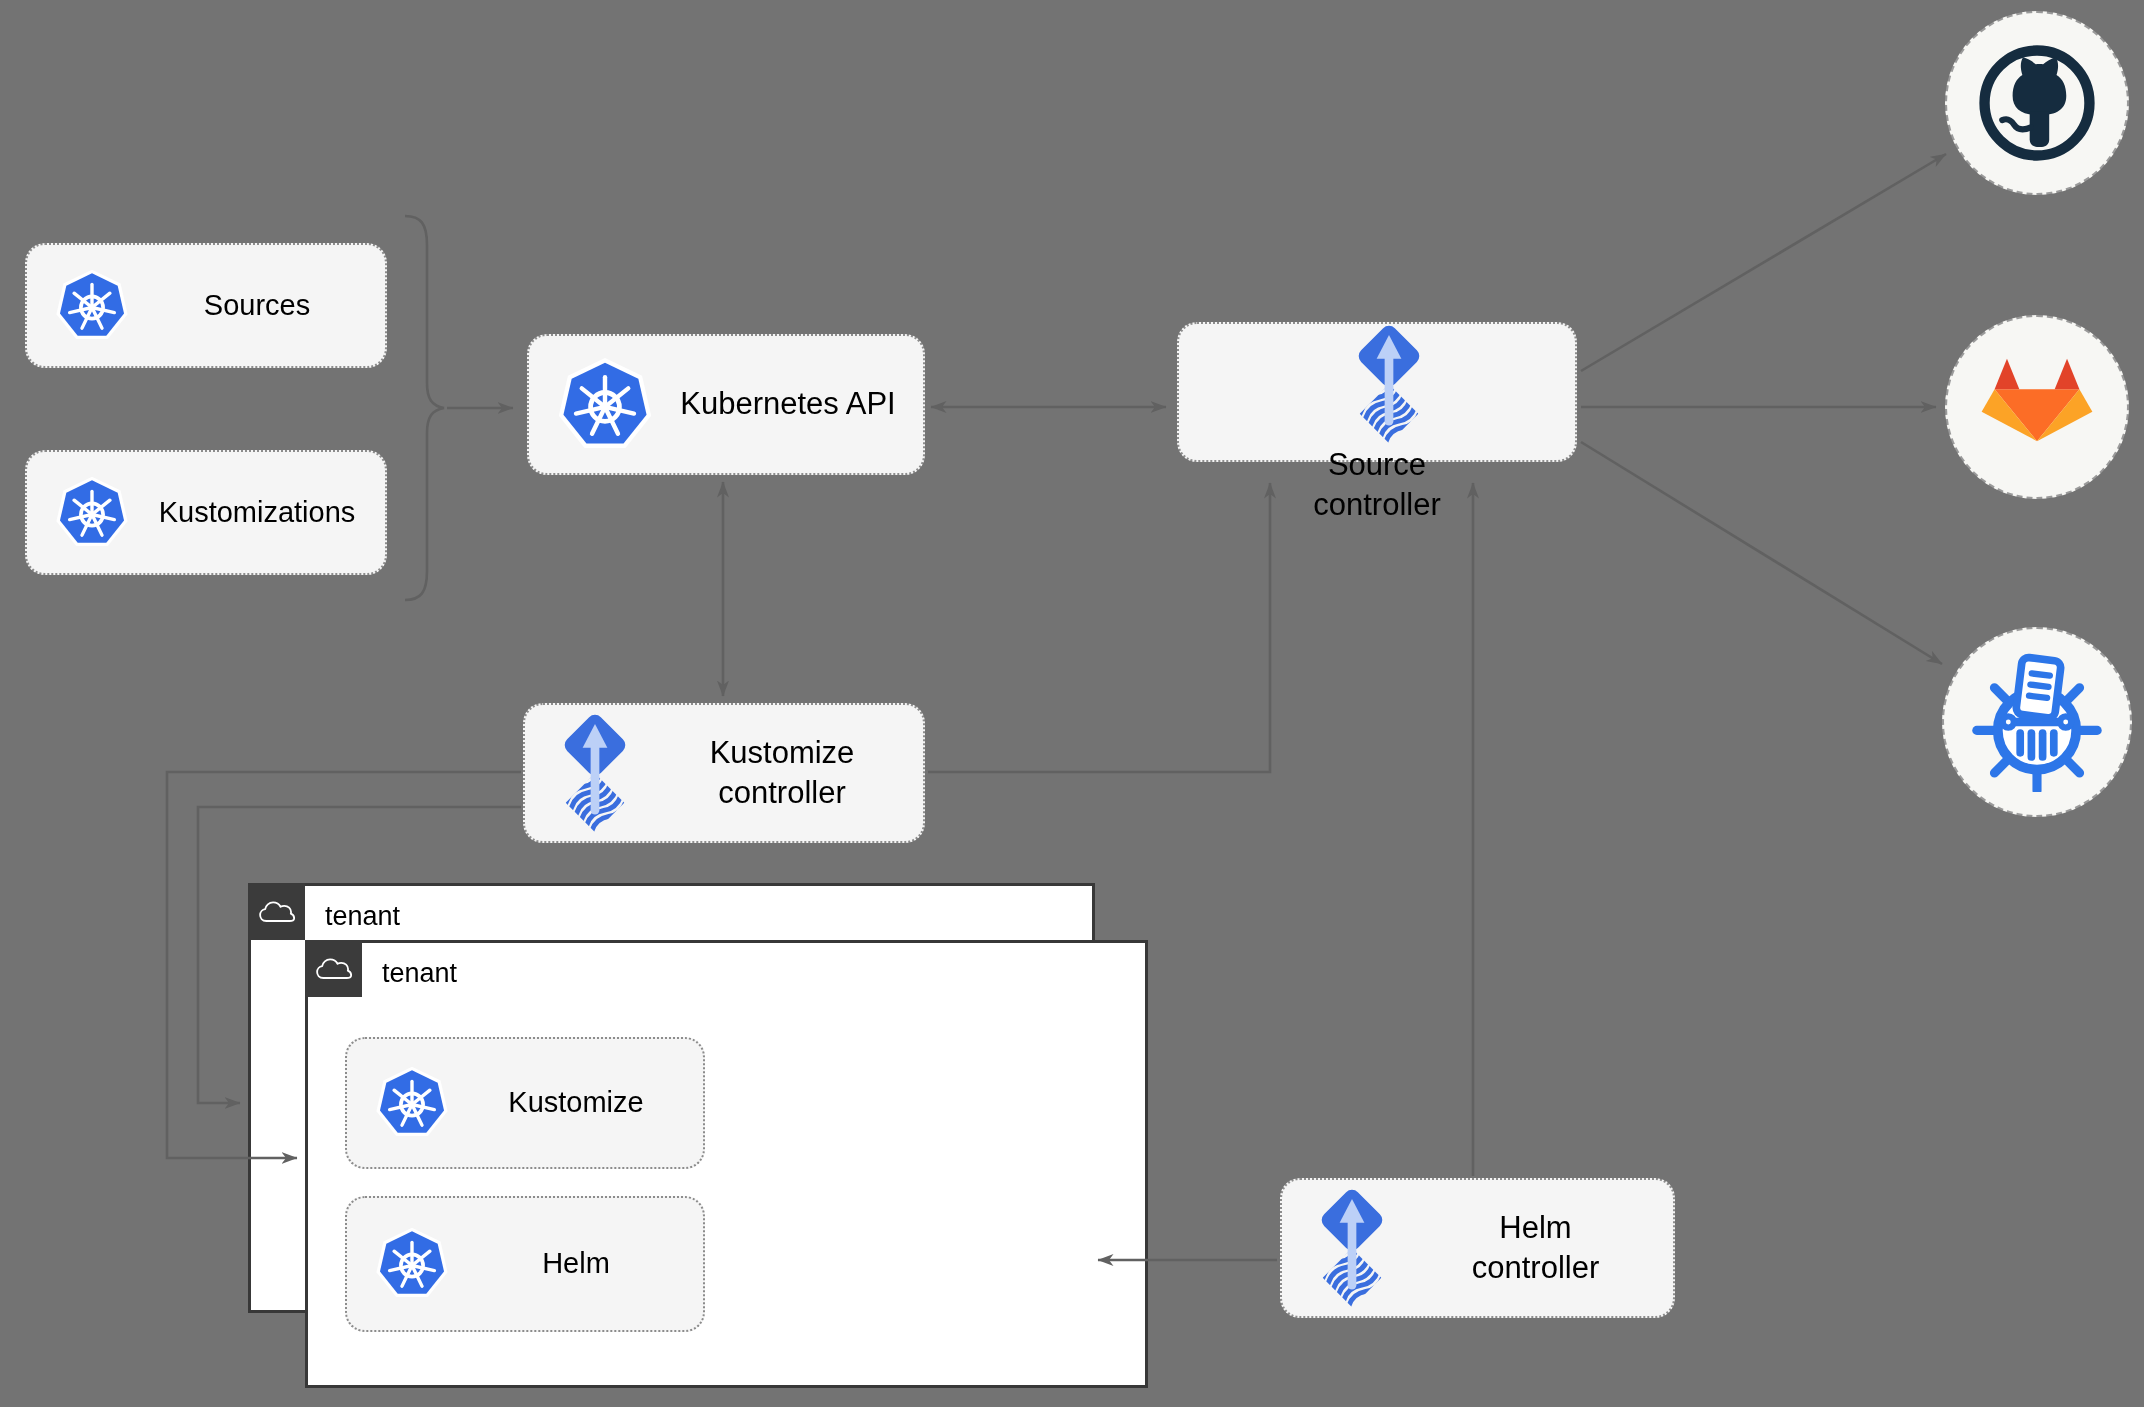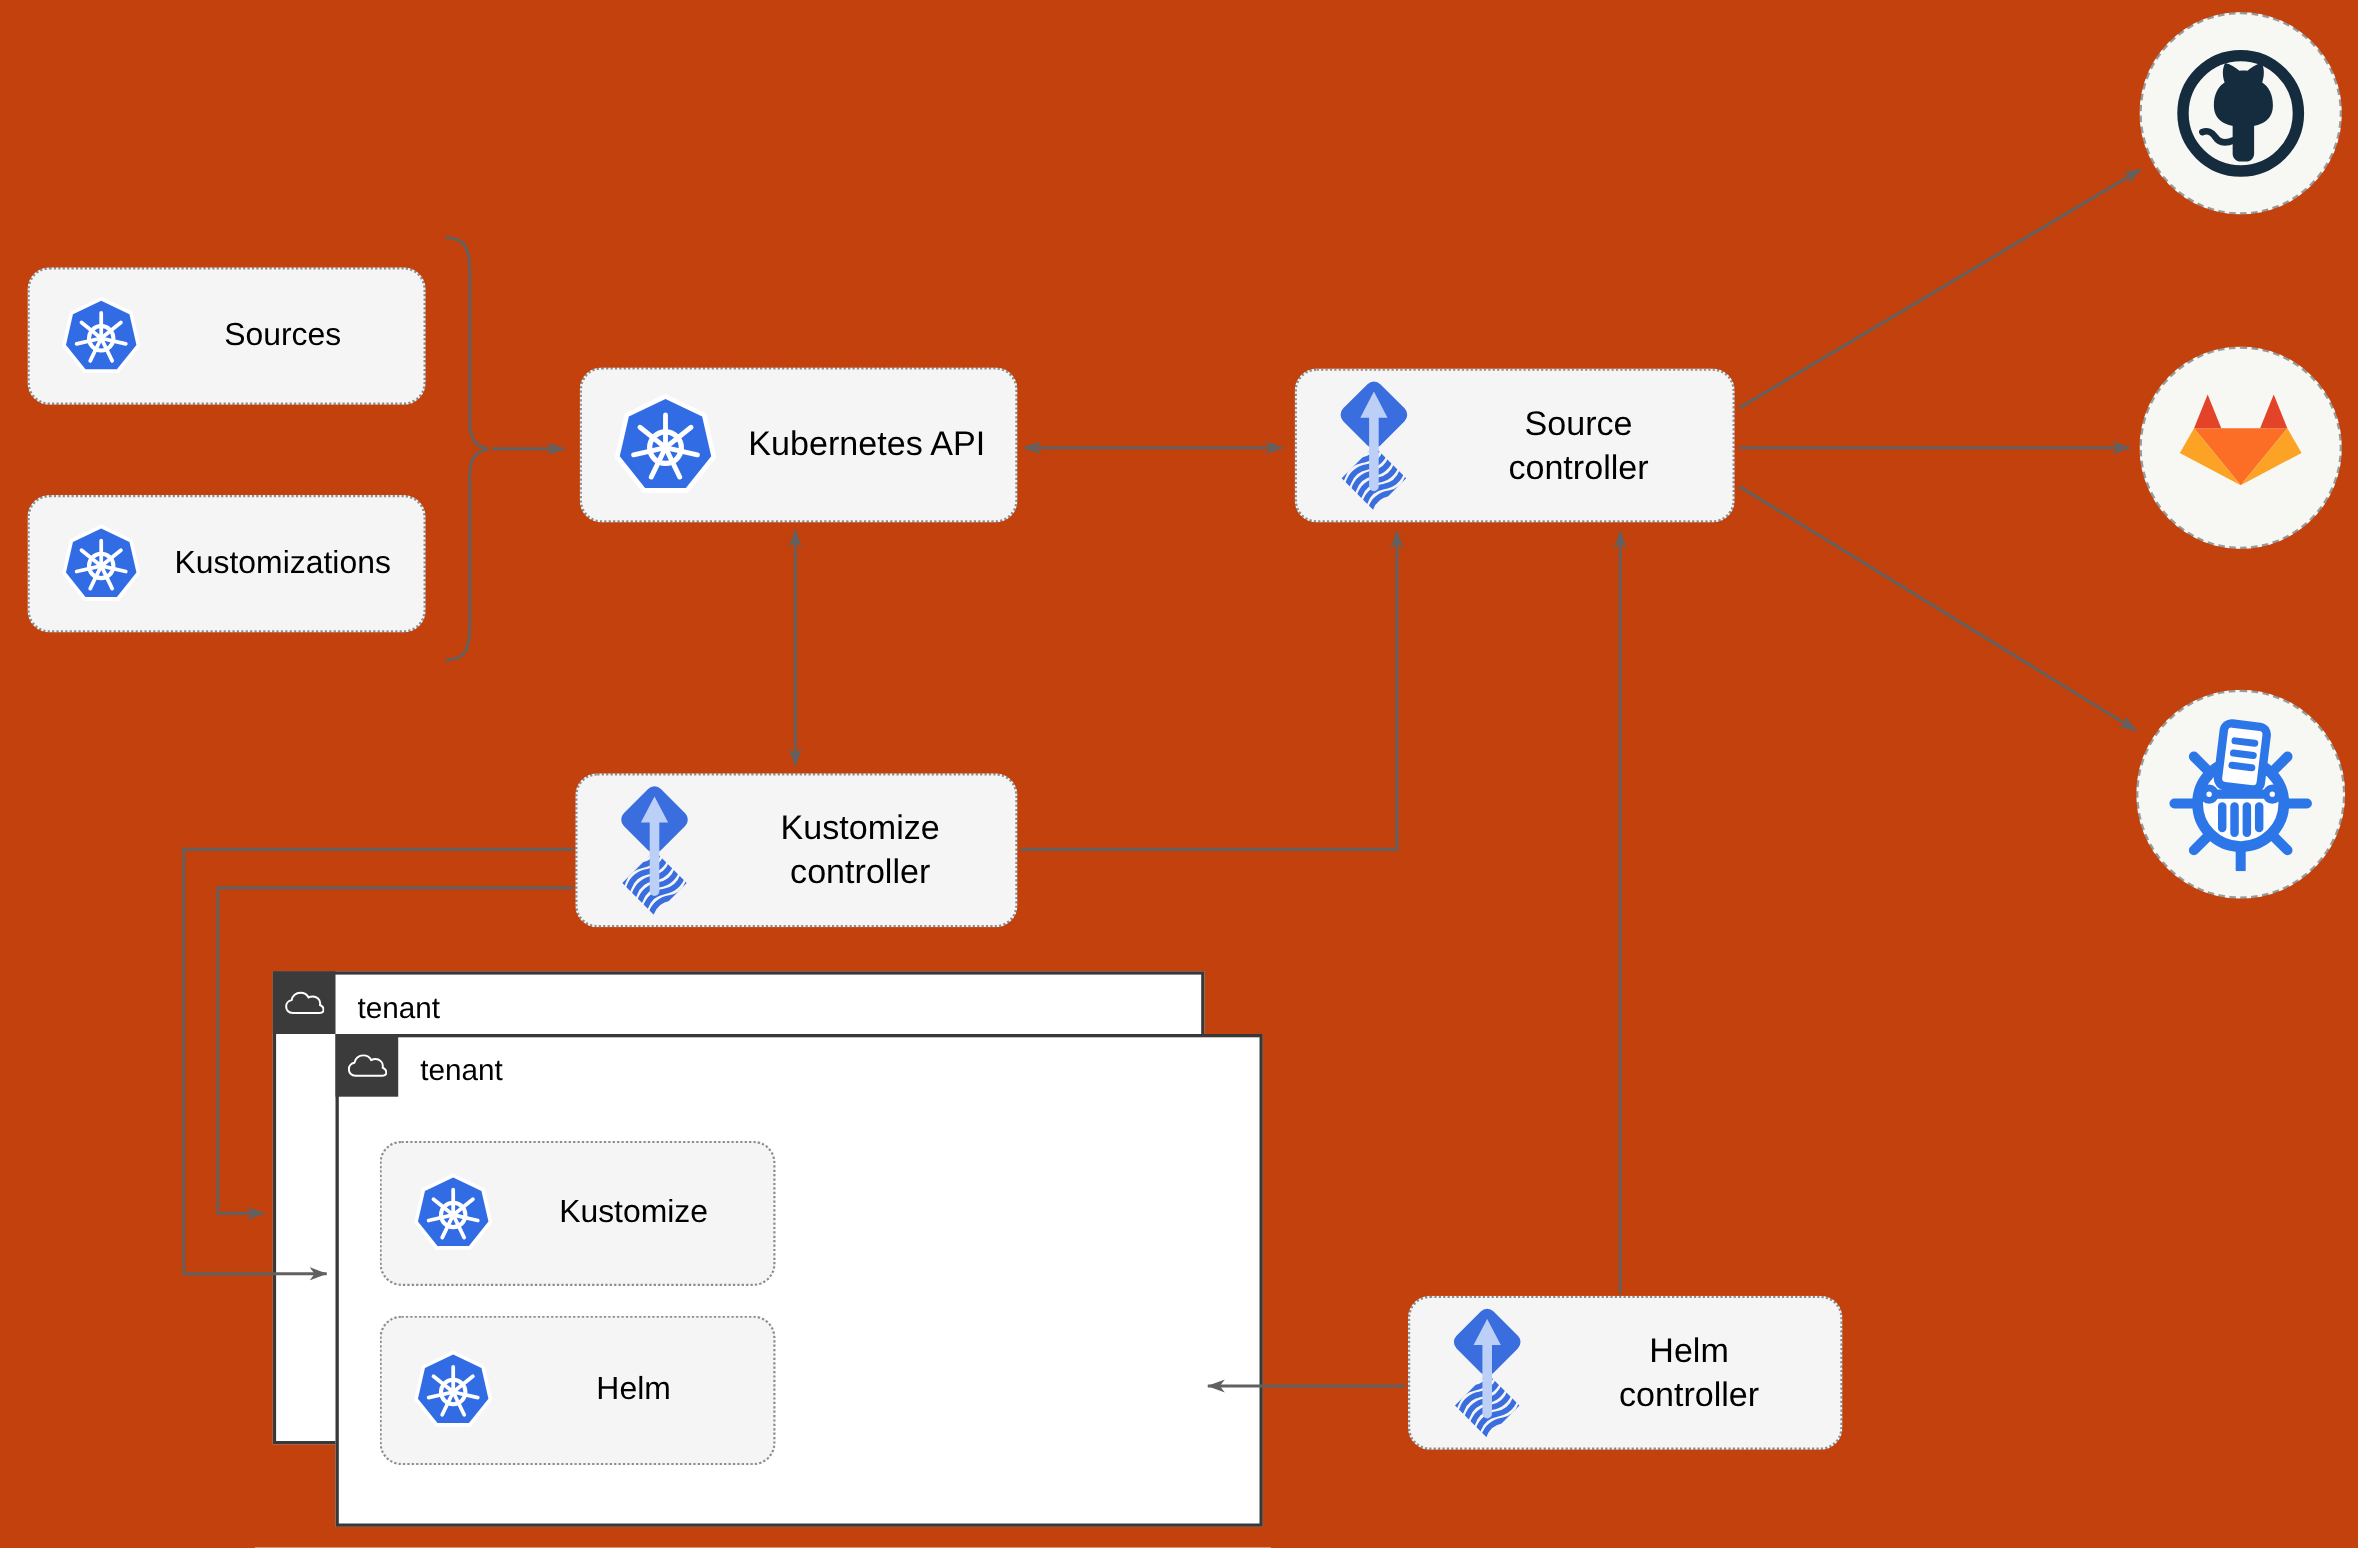--- a/index.html
+++ b/index.html
@@ -1,16 +1,16 @@
 <!DOCTYPE html>
 <html><head>
 <meta charset="utf-8">
 <style>
   html,body{margin:0;padding:0;background:#ffffff;}
-  #canvas{position:relative;width:2144px;height:1407px;background:#c2410c;
+  #canvas{position:relative;width:2144px;height:1407px;background:#737373;
           font-family:"Liberation Sans",sans-serif;overflow:hidden;}
 
   
   .node{position:absolute;background:#f5f5f5;border:2px dotted #8c8c8c;border-radius:20px;
         display:flex;align-items:center;box-sizing:border-box;z-index:3;}
   .icon-wrap{flex:none;margin-left:28px;display:flex;align-items:center;}
   .label{flex:1;text-align:center;font-size:29px;color:#000;line-height:1.3;padding:0 14px;}
   .label.big{font-size:31px;}
   .label .narrow{display:inline-block;max-width:175px;}
 
@@ -148,21 +148,21 @@
 
   <div class="node" style="left:25px;top:450px;width:362px;height:125px;">
     <span class="icon-wrap">
         <svg class="ic">
           <use href="#sym-k8s"></use>
         </svg>
       </span>
     <span class="label">Kustomizations</span>
   </div>
 
-  <div class="node" style="left:1177px;top:335px;width:400px;height:140px;">
+  <div class="node" style="left:1177px;top:322px;width:400px;height:140px;flex-direction:column;">
     <span class="icon-wrap" style="margin-left:24px;">
         <svg class="ic flux">
           <use href="#sym-flux"></use>
         </svg>
       </span>
     <span class="label big"><span class="narrow">Source controller</span></span>
   </div>
 
   <div class="node" style="left:1280px;top:1178px;width:395px;height:140px;">
     <span class="icon-wrap" style="margin-left:24px;">

